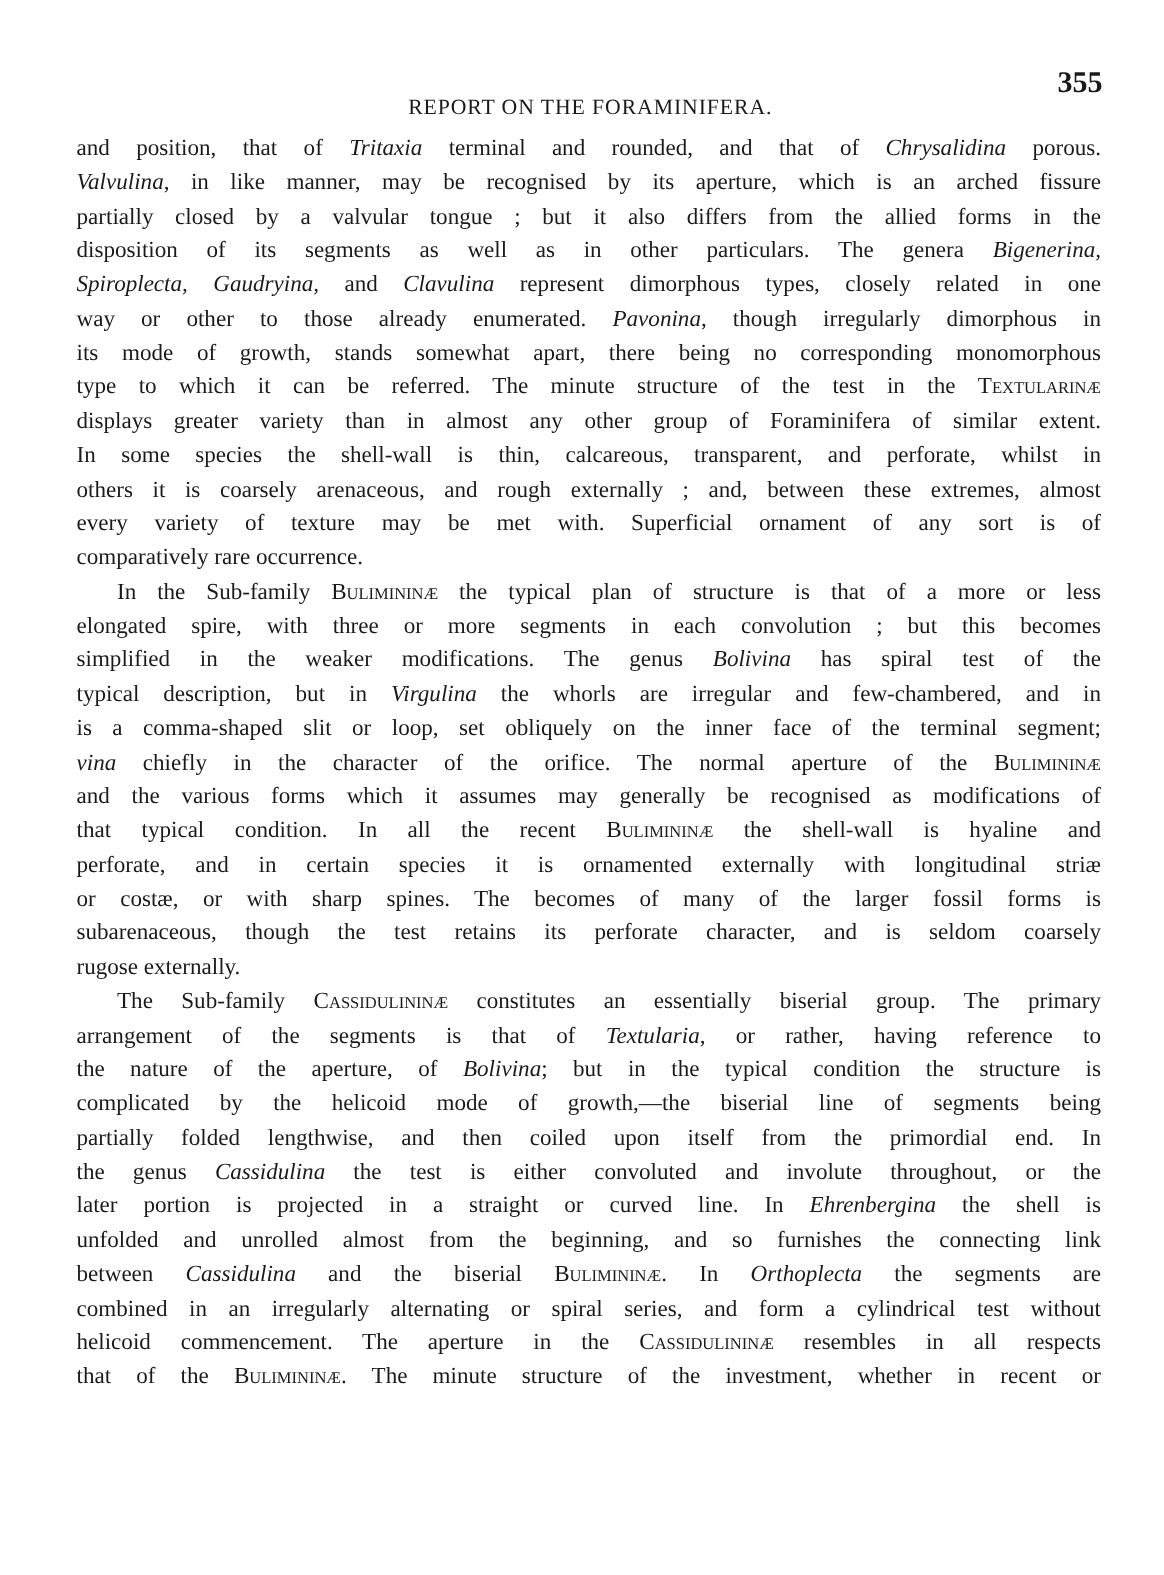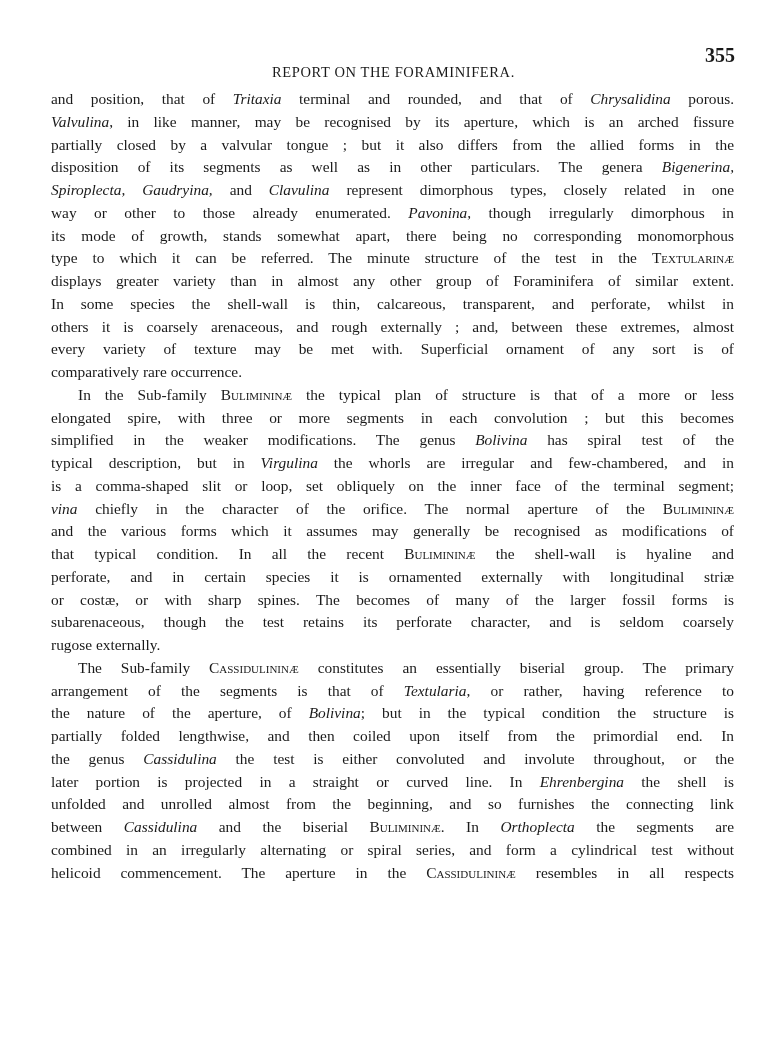--- a/index.html
+++ b/index.html
@@ -67,22 +67,24 @@
         <span class="line"><span>that typical condition.  In all the recent </span><span class="sc">Bulimininæ</span><span> the shell-wall is hyaline and</span></span>
         <span class="line"><span>perforate, and in certain species it is ornamented externally with longitudinal striæ</span></span>
         <span class="line"><span>or costæ, or with sharp spines.  The becomes of many of the larger fossil forms is</span></span>
         <span class="line"><span>subarenaceous, though the test retains its perforate character, and is seldom coarsely</span></span>
         <span class="line last"><span>rugose externally.</span></span>
       </div>
       <div>
         <span class="line indent"><span>The Sub-family </span><span class="sc">Cassidulininæ</span><span> constitutes an essentially biserial group.  The primary</span></span>
         <span class="line"><span>arrangement of the segments is that of </span><i>Textularia</i><span>, or rather, having reference to</span></span>
         <span class="line"><span>the nature of the aperture, of </span><i>Bolivina</i><span>; but in the typical condition the structure is</span></span>
+        <span class="line"><span>complicated by the helicoid mode of growth,—the biserial line of segments being</span></span>
         <span class="line"><span>partially folded lengthwise, and then coiled upon itself from the primordial end.  In</span></span>
         <span class="line"><span>the genus </span><i>Cassidulina</i><span> the test is either convoluted and involute throughout, or the</span></span>
         <span class="line"><span>later portion is projected in a straight or curved line.  In </span><i>Ehrenbergina</i><span> the shell is</span></span>
         <span class="line"><span>unfolded and unrolled almost from the beginning, and so furnishes the connecting link</span></span>
         <span class="line"><span>between </span><i>Cassidulina</i><span> and the biserial </span><span class="sc">Bulimininæ.</span><span>  In </span><i>Orthoplecta</i><span> the segments are</span></span>
         <span class="line"><span>combined in an irregularly alternating or spiral series, and form a cylindrical test without</span></span>
         <span class="line"><span>helicoid commencement.  The aperture in the </span><span class="sc">Cassidulininæ</span><span> resembles in all respects</span></span>
+        <span class="line"><span>that of the </span><span class="sc">Bulimininæ.</span><span>  The minute structure of the investment, whether in recent or</span></span>
       </div>
     </div>
 </div>
 
 </body></html>

